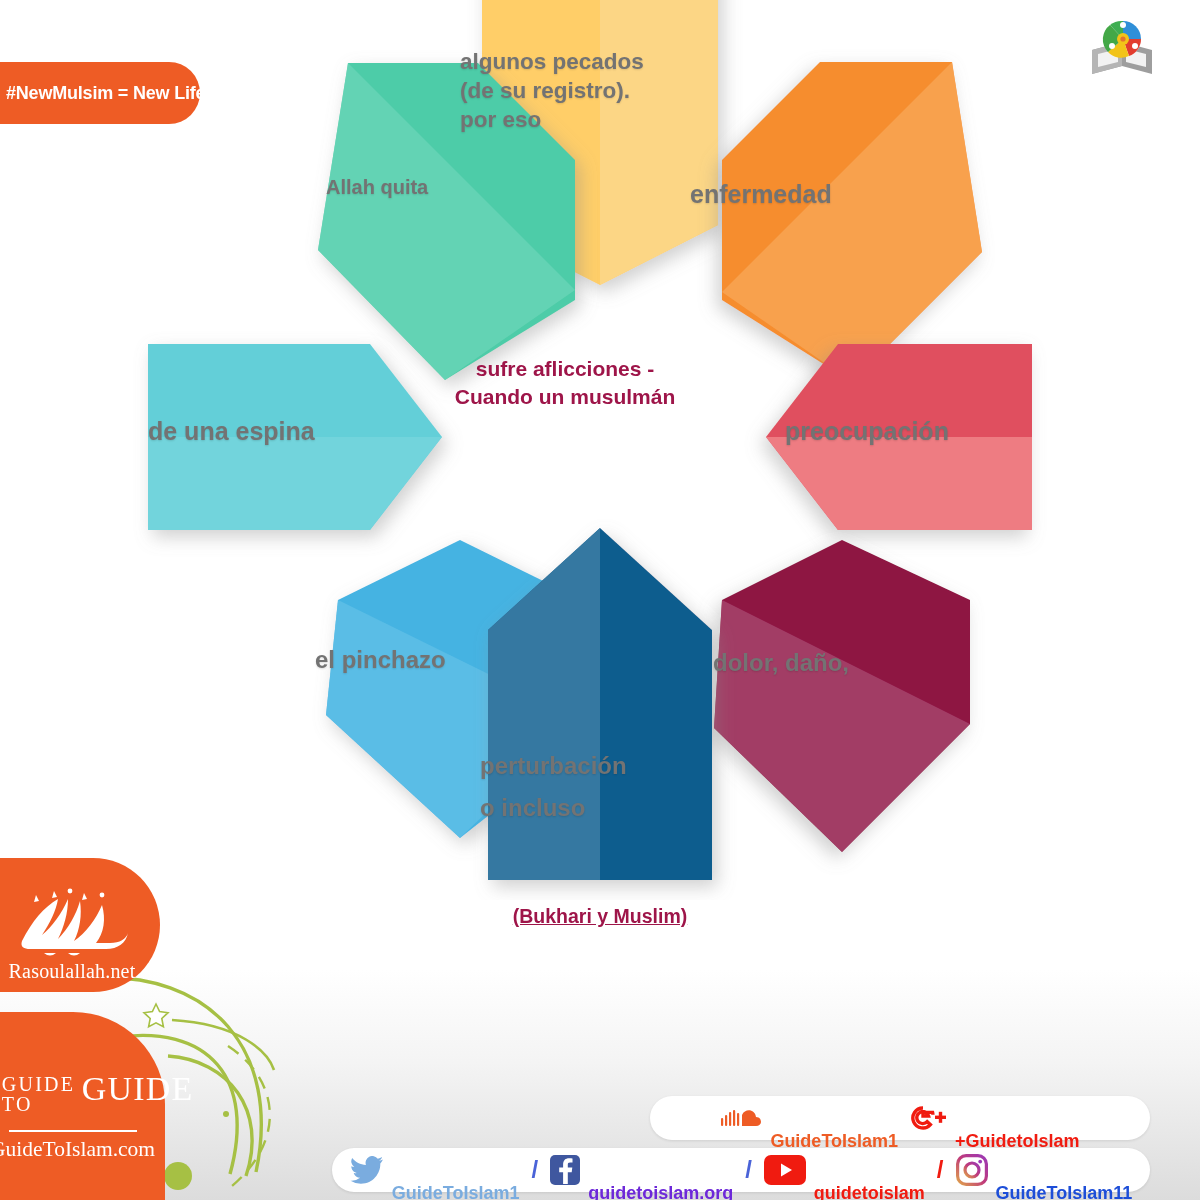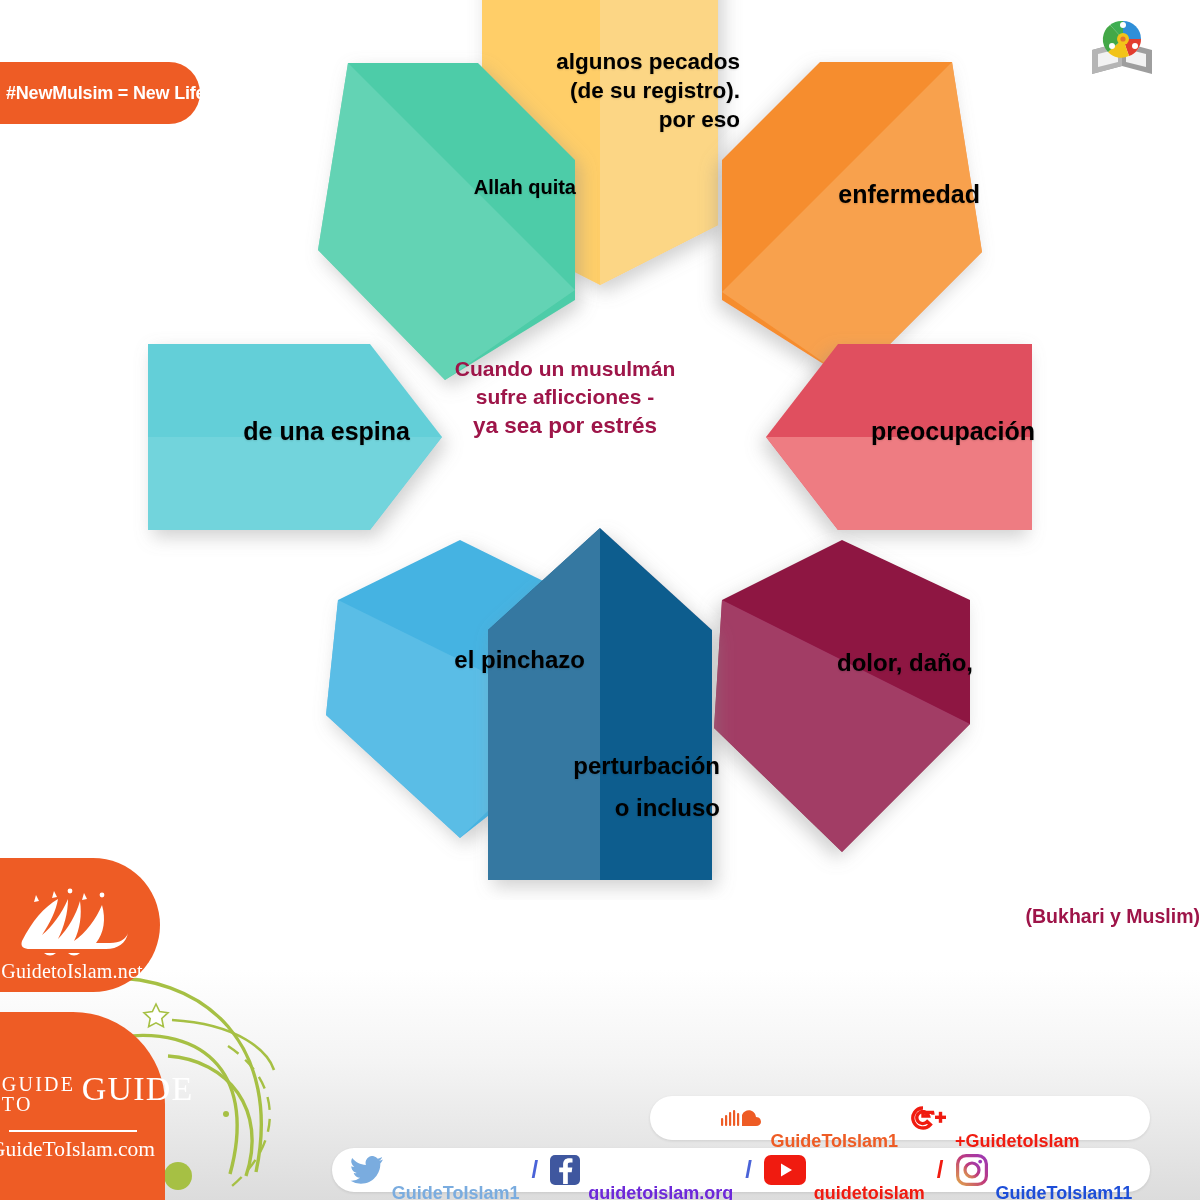--- a/index.html
+++ b/index.html
@@ -32,43 +32,43 @@
     letter-spacing:-.2px;margin-left:20px;white-space:nowrap;
   }
 
   
   .globe-book{position:absolute;right:42px;top:16px;width:70px;height:66px;z-index:40;}
 
   
   .diagram{position:absolute;left:130px;top:0px;width:940px;height:900px;z-index:10;}
   .seg{position:absolute;}
   .seg .lbl{
-    position:absolute;color:#000000;font-weight:bold;
-    text-align:right;line-height:1.28;
+    position:absolute;color:#737373;font-weight:bold;
+    text-align:left;line-height:1.28;
     text-shadow:0 1px 2px rgba(0,0,0,.13);
     pointer-events:none;white-space:pre-line;
   }
 
   
   .center-text{
     position:absolute;left:355px;top:355px;width:420px;
     text-align:center;z-index:25;
   }
   .center-title{
     color:#15568f;font-size:25.5px;font-weight:bold;letter-spacing:-.3px;
     margin-bottom:16px;
   }
   .center-body{
     color:#9e1549;font-size:21px;font-weight:bold;line-height:1.33;
   }
   .center-body .big{font-size:22.5px;}
 
   .source-line{
-    position:absolute;left:0;top:905px;width:1200px;text-align:right;
-    color:#9e1549;font-size:19.5px;font-weight:bold;z-index:25;
+    position:absolute;left:0;top:905px;width:1200px;text-align:center;
+    color:#9e1549;font-size:19.5px;font-weight:bold;z-index:25;text-decoration:underline;
   }
 
   
   .rasoul-badge{
     position:absolute;left:-16px;top:858px;width:176px;height:134px;
     background:#ee5c25;border-radius:0 67px 67px 0;z-index:35;
     display:flex;flex-direction:column;align-items:center;justify-content:flex-end;
     padding-bottom:9px;box-sizing:border-box;
   }
   .rasoul-badge .calli{width:124px;height:74px;margin-bottom:1px;}
@@ -211,23 +211,22 @@
       <div class="lbl" style="left:583px;top:648px;width:260px;font-size:24px;">dolor, daño,</div>
     </div>
     <div class="seg">
       <div class="lbl" style="left:350px;top:745px;width:240px;font-size:24px;line-height:1.75;">perturbación
 o incluso</div>
     </div>
   </div>
 
   <div class="center-text">
     <div class="center-body">
+      <div>sufre aflicciones -</div>
       <div>Cuando un musulmán</div>
-      <div>sufre aflicciones -</div>
-      <div class="big">ya sea por estrés</div>
     </div>
   </div>
 
   <div class="source-line">(Bukhari y Muslim)</div>
 
   <div class="deco-swirl">
     <svg viewBox="0 0 280 250" width="280" height="250">
       <g fill="none" stroke="#a6c044" stroke-width="3.4">
         <path d="M30 18 C150 10, 222 90, 196 212"></path>
         <path d="M52 78 C150 62, 196 120, 170 214"></path>
@@ -250,21 +249,21 @@
         <path d="M12 56 C22 36, 34 22, 48 14 C46 26, 40 38, 32 50 C42 42, 52 28, 58 14 C58 28, 54 42, 48 54 C58 44, 66 30, 70 16 C72 30, 70 44, 64 56 C76 48, 86 34, 92 20 C96 34, 94 48, 86 58 L100 58 C110 58, 116 54, 118 48 C116 58, 108 64, 96 64 L20 64 C14 64, 10 62, 12 56 Z"></path>
         <path d="M26 10 l3 6 -5 1 Z"></path>
         <path d="M44 6 l3 6 -5 1 Z"></path>
         <path d="M74 8 l3 6 -5 1 Z"></path>
         <circle cx="60" cy="6" r="2.4"></circle>
         <circle cx="92" cy="10" r="2.4"></circle>
         <path d="M34 68 q6 5 12 0"></path>
         <path d="M58 68 q6 5 12 0"></path>
       </g>
     </svg>
-    <div class="dom">GuidetoIslam.net</div>
+    <div class="dom">Rasoulallah.net</div>
   </div>
 
   <div class="guide-badge">
     <div class="guide-lock">
       <svg width="48" height="60" viewBox="0 0 48 60">
         <path d="M24 2 C10 2, 4 14, 4 26 L4 56 L44 56 L44 26 C44 14, 38 2, 24 2 Z" fill="none" stroke="#ffffff" stroke-width="3"></path>
         <g fill="#ffffff" opacity=".92">
           <circle cx="14" cy="20" r="1.7"></circle>
             <circle cx="24" cy="16" r="1.7"></circle>
             <circle cx="34" cy="20" r="1.7"></circle>

